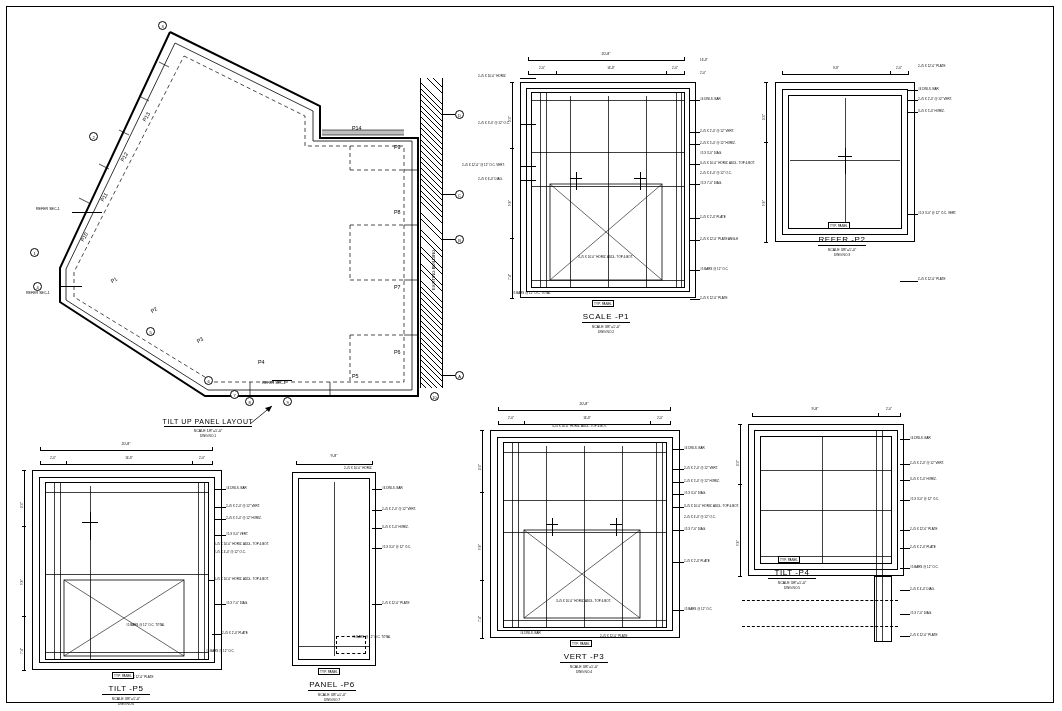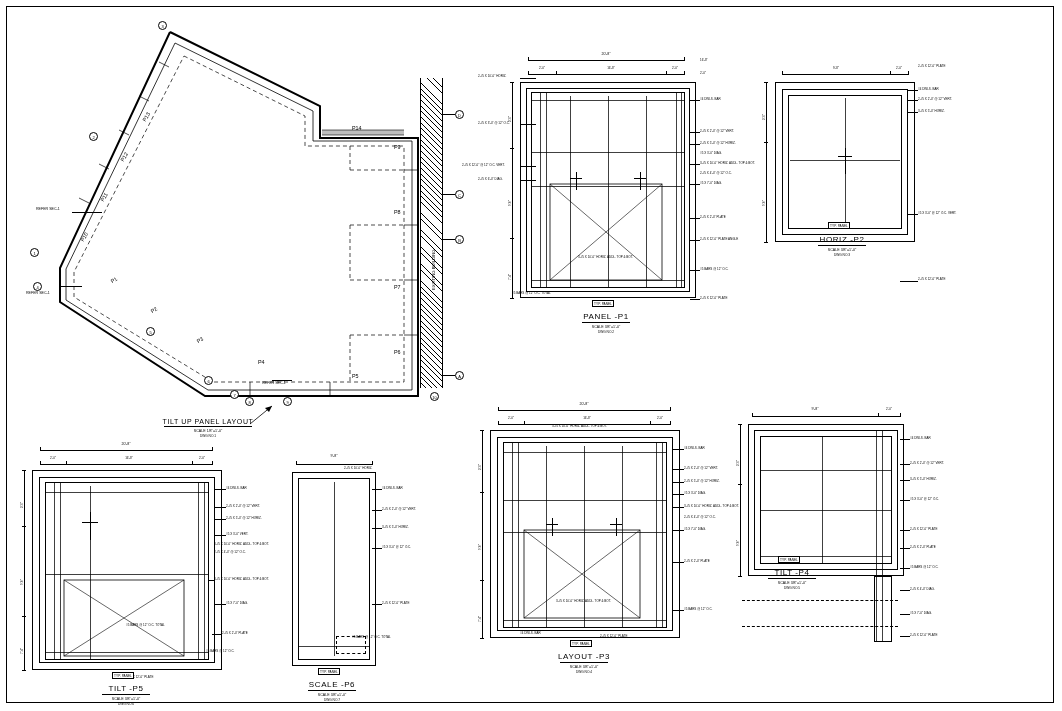--- a/index.html
+++ b/index.html
@@ -277,21 +277,21 @@
     <div class="txt t3" style="left:700px;top:268px;">#5 BARS @ 12" O.C.</div>
     <div class="leader" style="left:690px;top:270px;width:10px;"></div>
     <div class="txt t3" style="left:700px;top:297px;">2-#5 X 12'-0" PLATE</div>
     <div class="leader" style="left:690px;top:299px;width:10px;"></div>
 
     <div class="txt t3" style="left:512px;top:292px;">#5 BARS @ 12" O.C. TOTAL</div>
     <div class="txt t3" style="left:578px;top:256px;">3-#5 X 10'-0" HORIZ. ADDL. TOP &amp; BOT.</div>
 
     <div class="tag" style="left:592px;top:300px;width:22px;height:7px;line-height:7px;">TYP. PANEL</div>
     <div class="panel-title" style="left:606px;top:312px;width:120px;">
-      <div class="nm">PANEL -P1</div>
+      <div class="nm">SCALE -P1</div>
       <div class="rule" style="width:48px;"></div>
       <div class="sc">SCALE 3/8"=1'-0"</div>
       <div class="dw">DWG NO.2</div>
     </div>
   </div>
 
   <div>
     <div class="dimline" style="left:782px;top:74px;width:126px;"></div>
     <div class="tick" style="left:782px;top:71px;"></div>
     <div class="tick" style="left:890px;top:71px;"></div>
@@ -321,21 +321,21 @@
     <div class="txt t3" style="left:918px;top:98px;">2-#5 X 2'-0" @ 12" VERT.</div>
     <div class="leader" style="left:908px;top:100px;width:10px;"></div>
     <div class="txt t3" style="left:918px;top:110px;">3-#5 X 5'-0" HORIZ.</div>
     <div class="leader" style="left:908px;top:112px;width:10px;"></div>
     <div class="txt t3" style="left:918px;top:212px;">#5 X 3'-0" @ 12" O.C. VERT.</div>
     <div class="leader" style="left:908px;top:214px;width:10px;"></div>
     <div class="txt t3" style="left:918px;top:65px;">2-#5 X 12'-0" PLATE</div>
 
     <div class="tag" style="left:828px;top:222px;width:22px;height:7px;line-height:7px;">TYP. PANEL</div>
     <div class="panel-title" style="left:842px;top:235px;width:120px;">
-      <div class="nm">HORIZ -P2</div>
+      <div class="nm">REFER -P2</div>
       <div class="rule" style="width:48px;"></div>
       <div class="sc">SCALE 3/8"=1'-0"</div>
       <div class="dw">DWG NO.3</div>
     </div>
     <div class="txt t3" style="left:918px;top:278px;">2-#5 X 12'-0" PLATE</div>
     <div class="hline" style="left:900px;top:281px;width:18px;"></div>
   </div>
 
   <div>
     <div class="dimline" style="left:40px;top:450px;width:172px;"></div>
@@ -433,21 +433,21 @@
     <div class="txt t3" style="left:382px;top:526px;">3-#5 X 5'-0" HORIZ.</div>
     <div class="leader" style="left:372px;top:528px;width:10px;"></div>
     <div class="txt t3" style="left:382px;top:546px;">#5 X 3'-0" @ 12" O.C.</div>
     <div class="leader" style="left:372px;top:548px;width:10px;"></div>
     <div class="txt t3" style="left:382px;top:602px;">2-#5 X 12'-0" PLATE</div>
     <div class="leader" style="left:372px;top:604px;width:10px;"></div>
     <div class="txt t3" style="left:352px;top:636px;">#5 BARS @ 12" O.C. TOTAL</div>
 
     <div class="tag" style="left:318px;top:668px;width:22px;height:7px;line-height:7px;">TYP. PANEL</div>
     <div class="panel-title" style="left:332px;top:680px;width:120px;">
-      <div class="nm">SCALE -P6</div>
+      <div class="nm">PANEL -P6</div>
       <div class="rule" style="width:48px;"></div>
       <div class="sc">SCALE 3/8"=1'-0"</div>
       <div class="dw">DWG NO.7</div>
     </div>
   </div>
 
   <div>
     <div class="dimline" style="left:498px;top:410px;width:172px;"></div>
     <div class="tick" style="left:498px;top:407px;"></div>
     <div class="tick" style="left:670px;top:407px;"></div>
@@ -517,21 +517,21 @@
     <div class="txt t3" style="left:684px;top:560px;">2-#5 X 2'-0" PLATE</div>
     <div class="leader" style="left:673px;top:562px;width:11px;"></div>
     <div class="txt t3" style="left:684px;top:608px;">#5 BARS @ 12" O.C.</div>
     <div class="leader" style="left:673px;top:610px;width:11px;"></div>
     <div class="txt t3" style="left:600px;top:635px;">2-#5 X 12'-0" PLATE</div>
     <div class="txt t3" style="left:520px;top:632px;">#4 DWLS. BAR</div>
     <div class="txt t3" style="left:556px;top:600px;">3-#5 X 10'-0" HORIZ. ADDL. TOP &amp; BOT.</div>
 
     <div class="tag" style="left:570px;top:640px;width:22px;height:7px;line-height:7px;">TYP. PANEL</div>
     <div class="panel-title" style="left:584px;top:652px;width:120px;">
-      <div class="nm">LAYOUT -P3</div>
+      <div class="nm">VERT -P3</div>
       <div class="rule" style="width:48px;"></div>
       <div class="sc">SCALE 3/8"=1'-0"</div>
       <div class="dw">DWG NO.4</div>
     </div>
   </div>
 
   <div>
     <div class="dimline" style="left:752px;top:416px;width:148px;"></div>
     <div class="tick" style="left:752px;top:413px;"></div>
     <div class="tick" style="left:878px;top:413px;"></div>

